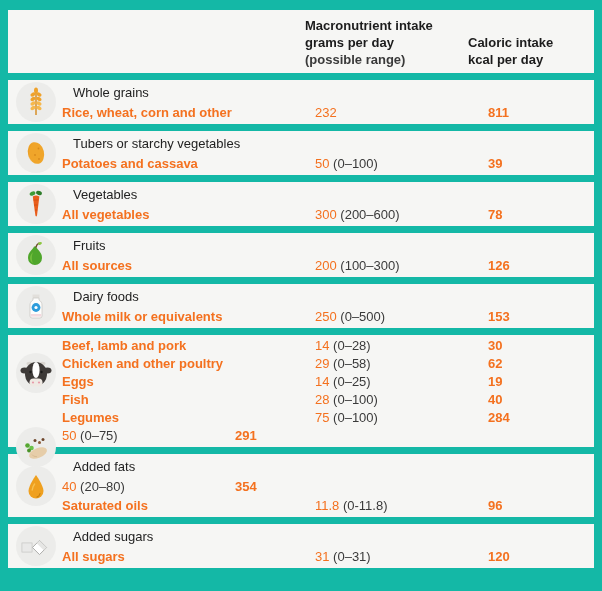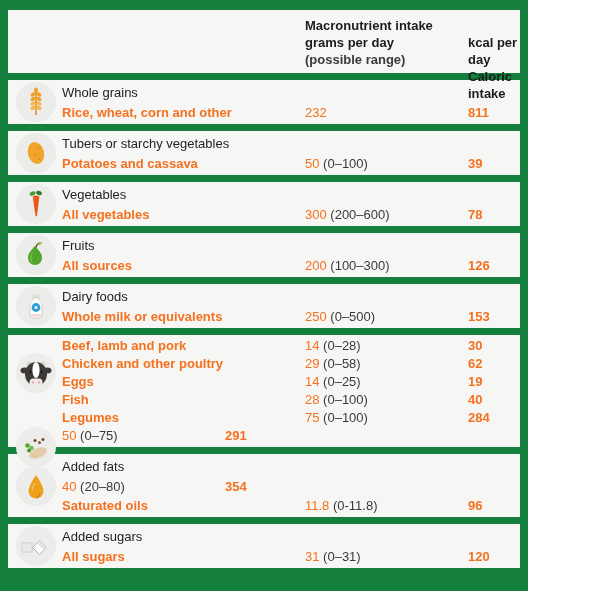--- a/index.html
+++ b/index.html
@@ -1,62 +1,62 @@
 <!DOCTYPE html>
 <html style="--accent_orange: #f4711f; --text_dark: #222222; --band_bg: #f6f6f4; --circle_bg: #ececea;"><head>
 <meta charset="utf-8">
 <style>
   * { margin:0; padding:0; box-sizing:border-box; }
   body { background:#ffffff; font-family:"Liberation Sans", sans-serif; }
   .figure {
-    width:528px; height:591px; background:#15803d;
+    width:602px; height:591px; background:#14b8a6;
     padding:10px 8px 0 8px; overflow:hidden;
     font-size:13px; color:var(--text_dark, #222222);
   }
   .band {
     background:var(--band_bg, #f6f6f4);
     margin-bottom:7px; display:flex;
   }
   .header-band { height:63px; padding:7px 0; display:flex; }
   .header-spacer { width:297px; flex-shrink:0; }
   .hcol { line-height:17px; }
   .hcol-grams { width:163px; flex-shrink:0; }
   .hcol-cal { flex:1; padding-top:17px; }
   .hbold { font-weight:bold; color:#1c1c1c; }
   .hlight { font-weight:bold; color:#3a3a3a; }
   .icon-cell { width:54px; flex-shrink:0; padding-left:8px; position:relative; display:flex; align-items:center; }
   .icon-circle { width:40px; height:40px; display:block; }
   .band--protein .icon-cell { display:block; }
   .icon-abs-top { position:absolute; left:8px; top:18px; }
   .icon-abs-bottom { position:absolute; left:8px; top:92px; }
   .content { flex:1; padding:2px 0; }
-  .cat { line-height:21px; color:#222222; }
-  .item { display:flex; line-height:19px; }
+  .cat { line-height:21px; color:#222222;margin-left:11px; }
+  .item { display:flex; line-height:19px;gap:10px; }
   .band--protein .item { line-height:18px; }
   .item-label { width:243px; flex-shrink:0; font-weight:bold; color:var(--accent_orange, #f4711f); }
   .item-val { width:163px; flex-shrink:0; }
   .item-cal { flex:1; font-weight:bold; color:var(--accent_orange, #f4711f); }
   .num { font-weight:normal; color:var(--accent_orange, #f4711f); }
   .range { font-weight:normal; color:#3a3a3a;margin-top:9px; }
 </style>
 </head>
 <body>
 
 <div class="figure">
 
   <div class="band header-band">
     <div class="header-spacer"></div>
     <div class="hcol hcol-grams">
       <div class="hbold">Macronutrient intake</div>
       <div class="hbold">grams per day</div>
       <div class="hlight">(possible range)</div>
     </div>
     <div class="hcol hcol-cal">
+      <div class="hbold">Caloric intake</div>
       <div class="hbold">kcal per day</div>
-      <div class="hbold">Caloric intake</div>
     </div>
   </div>
 
   <div class="band">
     <div class="icon-cell">
       <svg class="icon-circle" viewBox="0 0 40 40">
         <circle cx="20" cy="20" r="20" fill="#ececea"></circle>
         <line x1="20" y1="10" x2="20" y2="33" stroke="#d78f27" stroke-width="1.5"></line>
         <ellipse cx="20" cy="8.5" rx="2" ry="3" fill="#efa22c"></ellipse>
         <g fill="#efa22c">

